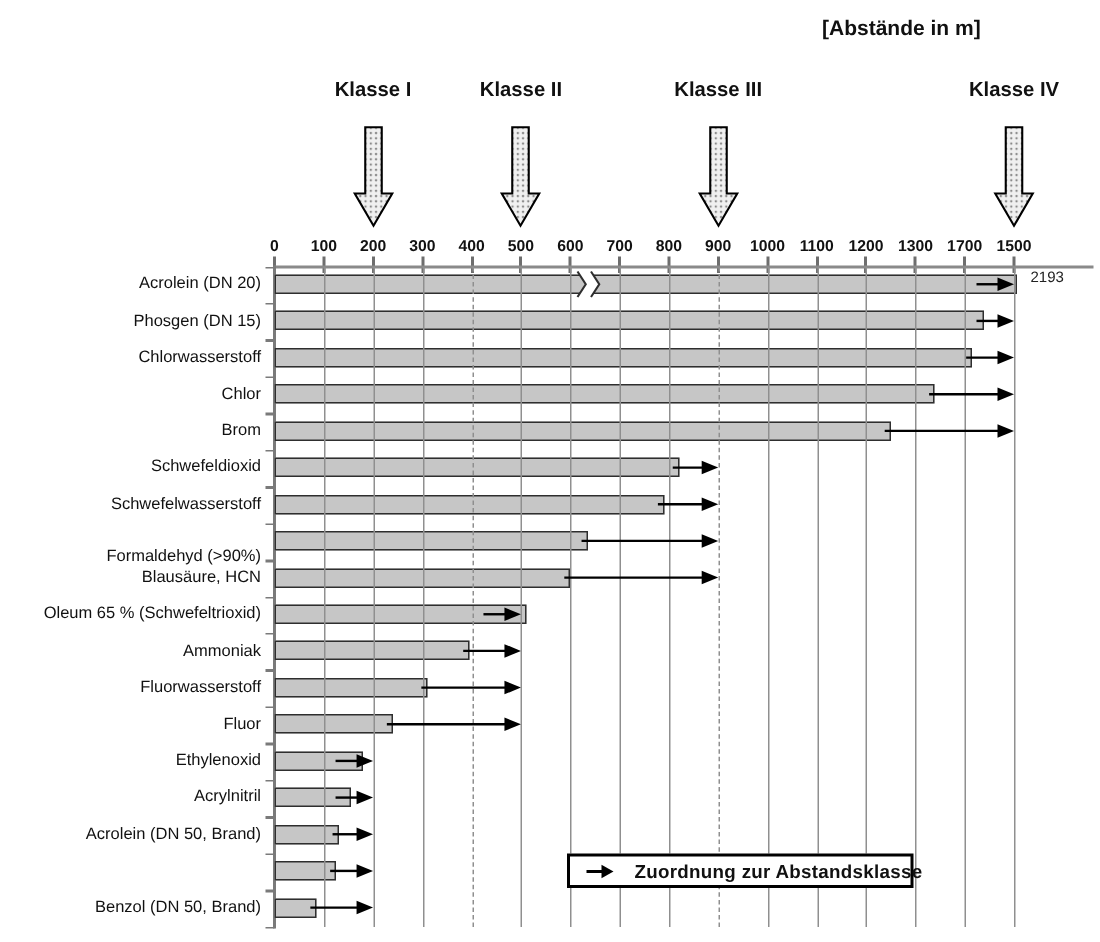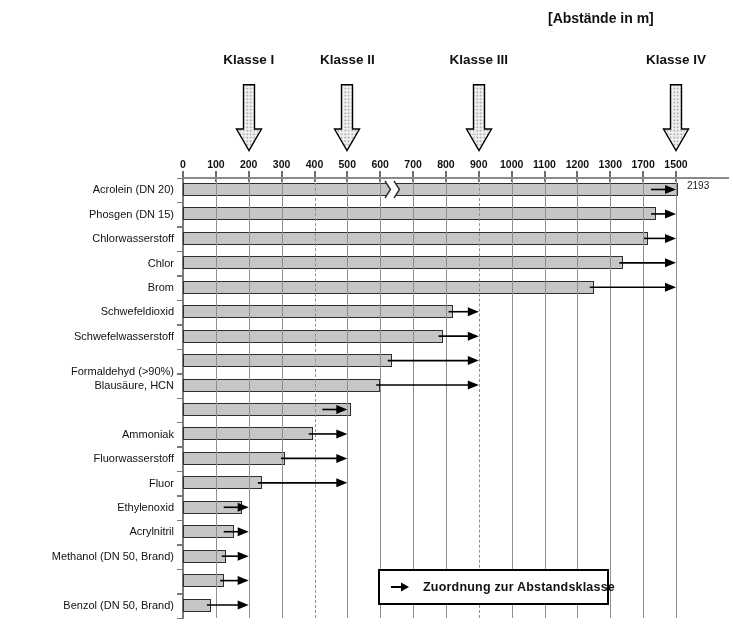--- a/index.html
+++ b/index.html
@@ -18,21 +18,21 @@
   #plot-area{left:183px;top:178px;width:493px;height:440px;overflow:visible;}
   .gridline{top:0;height:440px;width:1px;background:#8f8f8f;z-index:3;}
   .gridline.dashed{width:0;background:none;border-left:1px dashed #8f8f8f;}
   .bar{height:13px;background:#c6c6c6;border:1px solid #2e2e2e;box-sizing:border-box;z-index:2;}
   .cat-label{right:0;font-size:11px;white-space:nowrap;height:15px;line-height:15px;}
   #cat-labels{left:0;top:178px;width:174px;height:440px;}
   #arrow-overlay{left:183px;top:178px;z-index:4;overflow:visible;pointer-events:none;}
   .break-svg{z-index:6;overflow:visible;}
   #annotation-2193{font-size:10px;color:#222;white-space:nowrap;}
   #legend-box{
-    left:378px;top:569px;width:231px;height:36px;border:2px solid #000;background:#fff;
+    left:378px;top:569px;width:231px;height:23px;border:2px solid #000;background:#fff;
     z-index:10;display:flex;align-items:center;box-sizing:border-box;
   }
   #legend-label{font-weight:bold;font-size:12.5px;white-space:nowrap;margin-left:13px;letter-spacing:0.2px;}
   .klasse-arrow{z-index:5;overflow:visible;}
 </style>
 </head>
 <body>
 
 <div id="canvas">
   <div id="chart-title" class="abs" style="left:548px;top:10px;">[Abstände in m]</div>
@@ -146,26 +146,27 @@
   <div id="cat-labels" class="abs" style="left: 0px; top: 178px; width: 174px; height: 440px;">
       <div class="abs cat-label" style="top: 4.2px;">Acrolein (DN 20)</div>
       <div class="abs cat-label" style="top: 28.6px;">Phosgen (DN 15)</div>
       <div class="abs cat-label" style="top: 53.1px;">Chlorwasserstoff</div>
       <div class="abs cat-label" style="top: 77.5px;">Chlor</div>
       <div class="abs cat-label" style="top: 102px;">Brom</div>
       <div class="abs cat-label" style="top: 126.4px;">Schwefeldioxid</div>
       <div class="abs cat-label" style="top: 150.9px;">Schwefelwasserstoff</div>
       <div class="abs cat-label" style="top: 186px;">Formaldehyd (&gt;90%)</div>
       <div class="abs cat-label" style="top: 199.8px;">Blausäure, HCN</div>
+      <div class="abs cat-label" style="top: 224.2px;">Oleum 65 % (Schwefeltrioxid)</div>
       <div class="abs cat-label" style="top: 248.6px;">Ammoniak</div>
       <div class="abs cat-label" style="top: 273.1px;">Fluorwasserstoff</div>
       <div class="abs cat-label" style="top: 297.5px;">Fluor</div>
       <div class="abs cat-label" style="top: 322px;">Ethylenoxid</div>
       <div class="abs cat-label" style="top: 346.4px;">Acrylnitril</div>
-      <div class="abs cat-label" style="top: 370.9px;">Methanol (DN 50, Brand)</div>
+      <div class="abs cat-label" style="top: 370.9px;">Acrolein (DN 50, Brand)</div>
       <div class="abs cat-label" style="top: 419.8px;">Benzol (DN 50, Brand)</div>
     </div>
 
   <div id="plot-area" class="abs">
       <div class="abs gridline" style="left: 32.9px;"></div>
       <div class="abs gridline" style="left: 65.7px;"></div>
       <div class="abs gridline" style="left: 98.6px;"></div>
       <div class="abs gridline dashed" style="left: 131.5px;"></div>
       <div class="abs gridline" style="left: 164.3px;"></div>
       <div class="abs gridline" style="left: 197.2px;"></div>

